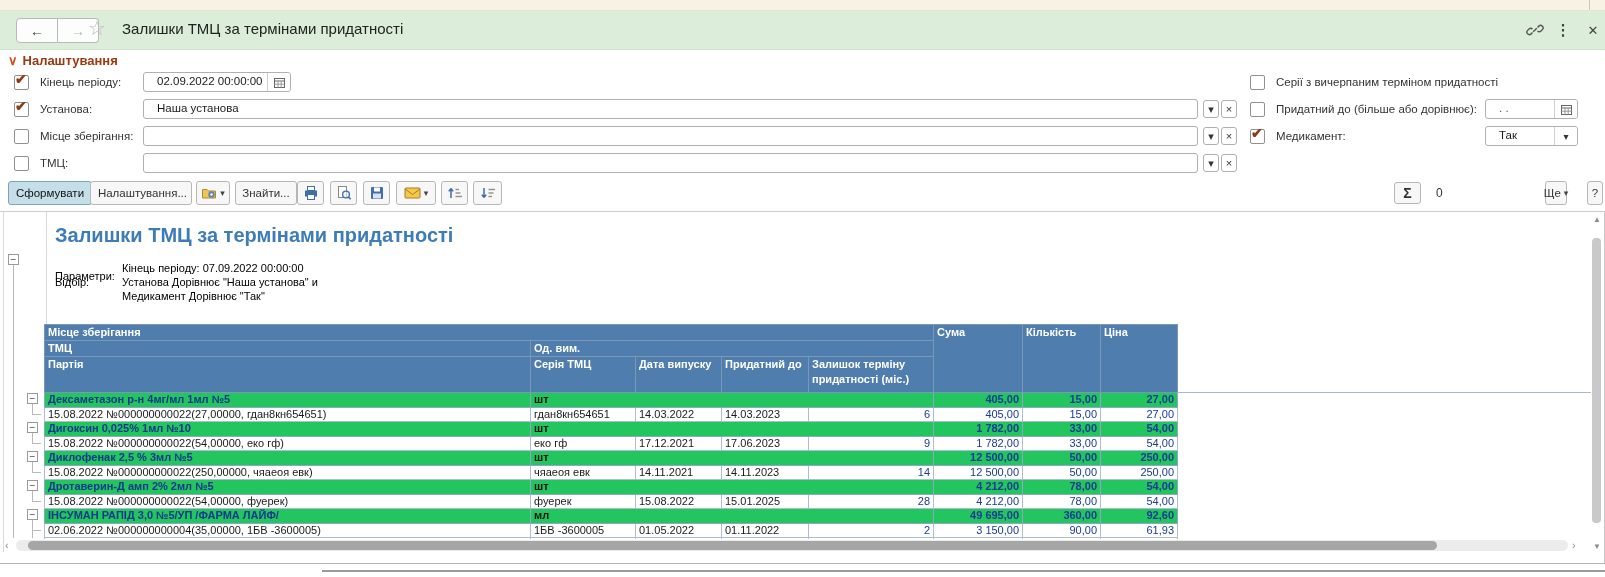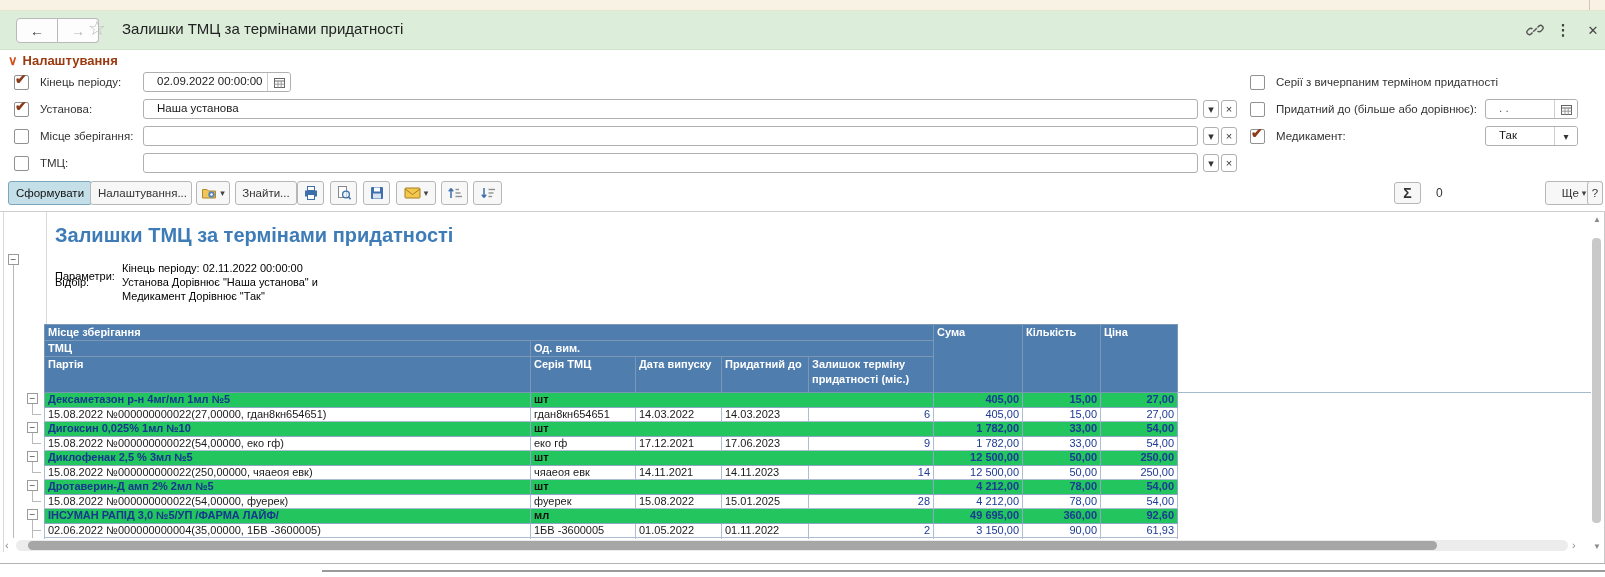--- a/index.html
+++ b/index.html
@@ -232,35 +232,35 @@
       <line x1="8.5" y1="4.5" x2="15" y2="4.5" stroke="#909090" stroke-width="1.4"></line>
       <line x1="8.5" y1="8" x2="13.5" y2="8" stroke="#909090" stroke-width="1.4"></line>
       <line x1="8.5" y1="11.5" x2="12" y2="11.5" stroke="#909090" stroke-width="1.4"></line>
     </svg>
   </div>
 
   <div class="btn" style="left:1394px;top:182px;width:27px;height:22px;font-size:14px;font-weight:bold;">
       <span>Σ</span>
     </div>
   <div class="sumval" style="left:1436px;">0</div>
-  <div class="btn" style="left:1545px;width:58px;">
+  <div class="btn" style="left:1545px;width:22px;">
       <span>Ще</span>
       <span class="dd">▾</span>
     </div>
   <div class="btn" style="left:1587px;width:16px;padding:0;">
       <span>?</span>
     </div>
 
   <div class="hline" style="left:0;top:211px;width:1605px;"></div>
   <div class="vline" style="left:3px;top:212px;height:340px;"></div>
   <div class="vline" style="left:46px;top:212px;height:112px;"></div>
 
   <div class="rpt-title">Залишки ТМЦ за термінами придатності</div>
   <div class="ptext" style="left:55px;top:254px;margin-top:16px;">Параметри:</div>
-  <div class="ptext" style="left:122px;top:262px;">Кінець періоду: 02.11.2022 00:00:00</div>
+  <div class="ptext" style="left:122px;top:262px;">Кінець періоду: 07.09.2022 00:00:00</div>
   <div class="ptext" style="left:55px;top:276px;">Відбір:</div>
   <div class="ptext" style="left:122px;top:276px;">Установа Дорівнює "Наша установа" и</div>
   <div class="ptext" style="left:122px;top:290px;">Медикамент Дорівнює "Так"</div>
 
   <div class="gbox" style="left:8px;top:254px;"><span>−</span></div>
   <div class="tree" style="left:13px;top:265px;width:1px;height:273px;"></div>
   <div id="gutter-layer">
       <div class="gbox" style="left: 27px; top: 393px; width: 11px; height: 11px;">−</div>
       <div class="tree" style="left: 32px; top: 404px; width: 1px; height: 10px;"></div>
       <div class="tree" style="left: 32px; top: 414px; width: 9px; height: 1px;"></div>

